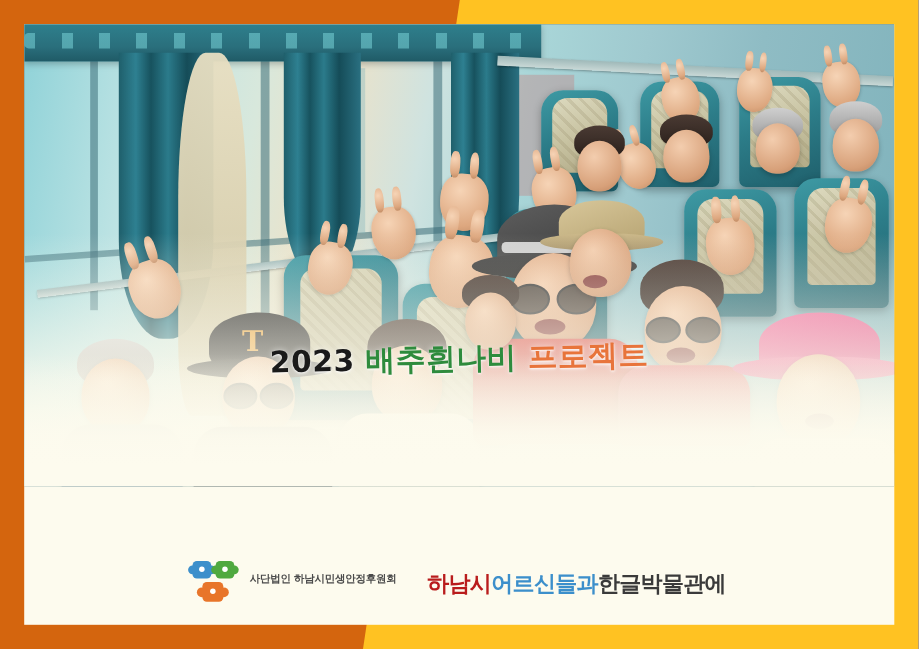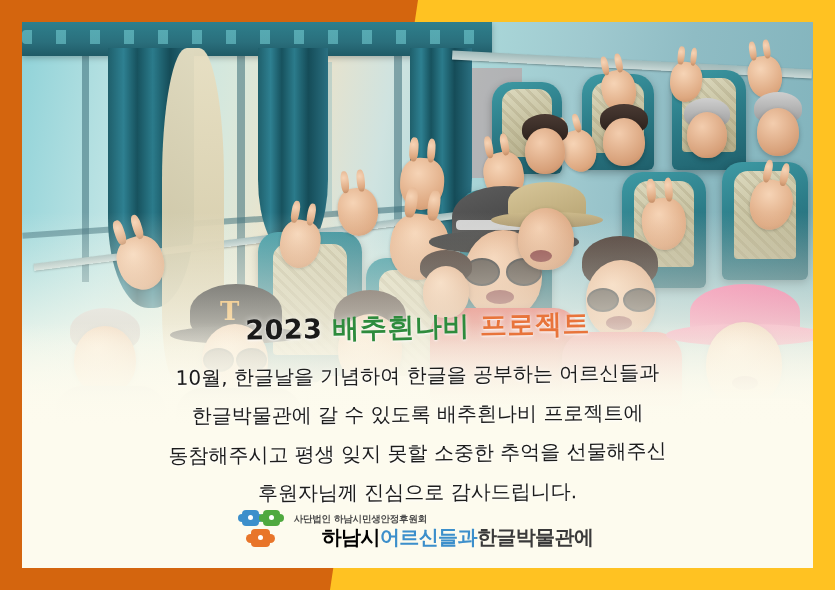--- a/index.html
+++ b/index.html
@@ -182,32 +182,32 @@
   .pz-blue:after{right:-4px;top:4px;width:8px;height:8px;}
   .pz-green{left:21px;top:0;width:17px;height:16px;background:#4FA93F;}
   .pz-green:before{left:-4px;top:4px;width:8px;height:8px;}
   .pz-green:after{right:-4px;top:4px;width:8px;height:8px;}
   .pz-orange{left:9px;top:19px;width:19px;height:18px;background:#E8752A;}
   .pz-orange:before{left:-5px;top:5px;width:9px;height:9px;}
   .pz-orange:after{right:-5px;top:5px;width:9px;height:9px;}
   .logo-dot{
     position:absolute;width:5px;height:5px;border-radius:50%;background:#fff;
   }
-  .logo-text{display:flex;flex-direction:column;align-items:flex-start;}
+  .logo-text{display:flex;align-items:flex-start;}
   .logo-sub{
     font-family:"DejaVu Sans", sans-serif;
     font-size:9.5px;font-weight:700;color:#4A4A4A;letter-spacing:-.2px;
     margin-bottom:1px;
   }
   .logo-main{
     font-family:"DejaVu Sans", sans-serif;
     font-size:20px;font-weight:700;letter-spacing:-.6px;line-height:1;
     white-space:nowrap;
   }
-  .logo-main .c1{color:#000000;margin-left:28px;}
+  .logo-main .c1{color:#b91c1c;margin-left:28px;}
   .logo-main .c2{color:#3C8FCB;}
   .logo-main .c3{color:#3A3A3A;}
 </style>
 </head>
 <body>
 
 <div id="card">
 
   <div class="frame-orange"></div>
   <div class="frame-yellow2"></div>
@@ -369,26 +369,20 @@
     </div>
 
     <div class="text-wrap">
 
       <div class="title">
         <span class="y">2023</span>
         <span class="g">배추흰나비</span>
         <span class="o">프로젝트</span>
       </div>
 
-      <div class="body-text">
-        <span class="ln">10월, 한글날을 기념하여 한글을 공부하는 어르신들과</span>
-        <span class="ln">한글박물관에 갈 수 있도록 배추흰나비 프로젝트에</span>
-        <span class="ln">동참해주시고 평생 잊지 못할 소중한 추억을 선물해주신</span>
-        <span class="ln">후원자님께 진심으로 감사드립니다.</span>
-      </div>
     </div>
 
     <div class="logo-row">
       <div class="logo-mark">
         <div class="pz pz-blue"></div>
         <div class="logo-dot" style="left:6px;top:5px;"></div>
         <div class="pz pz-green"></div>
         <div class="logo-dot" style="left:27px;top:5px;"></div>
         <div class="pz pz-orange"></div>
         <div class="logo-dot" style="left:16px;top:25px;"></div>

